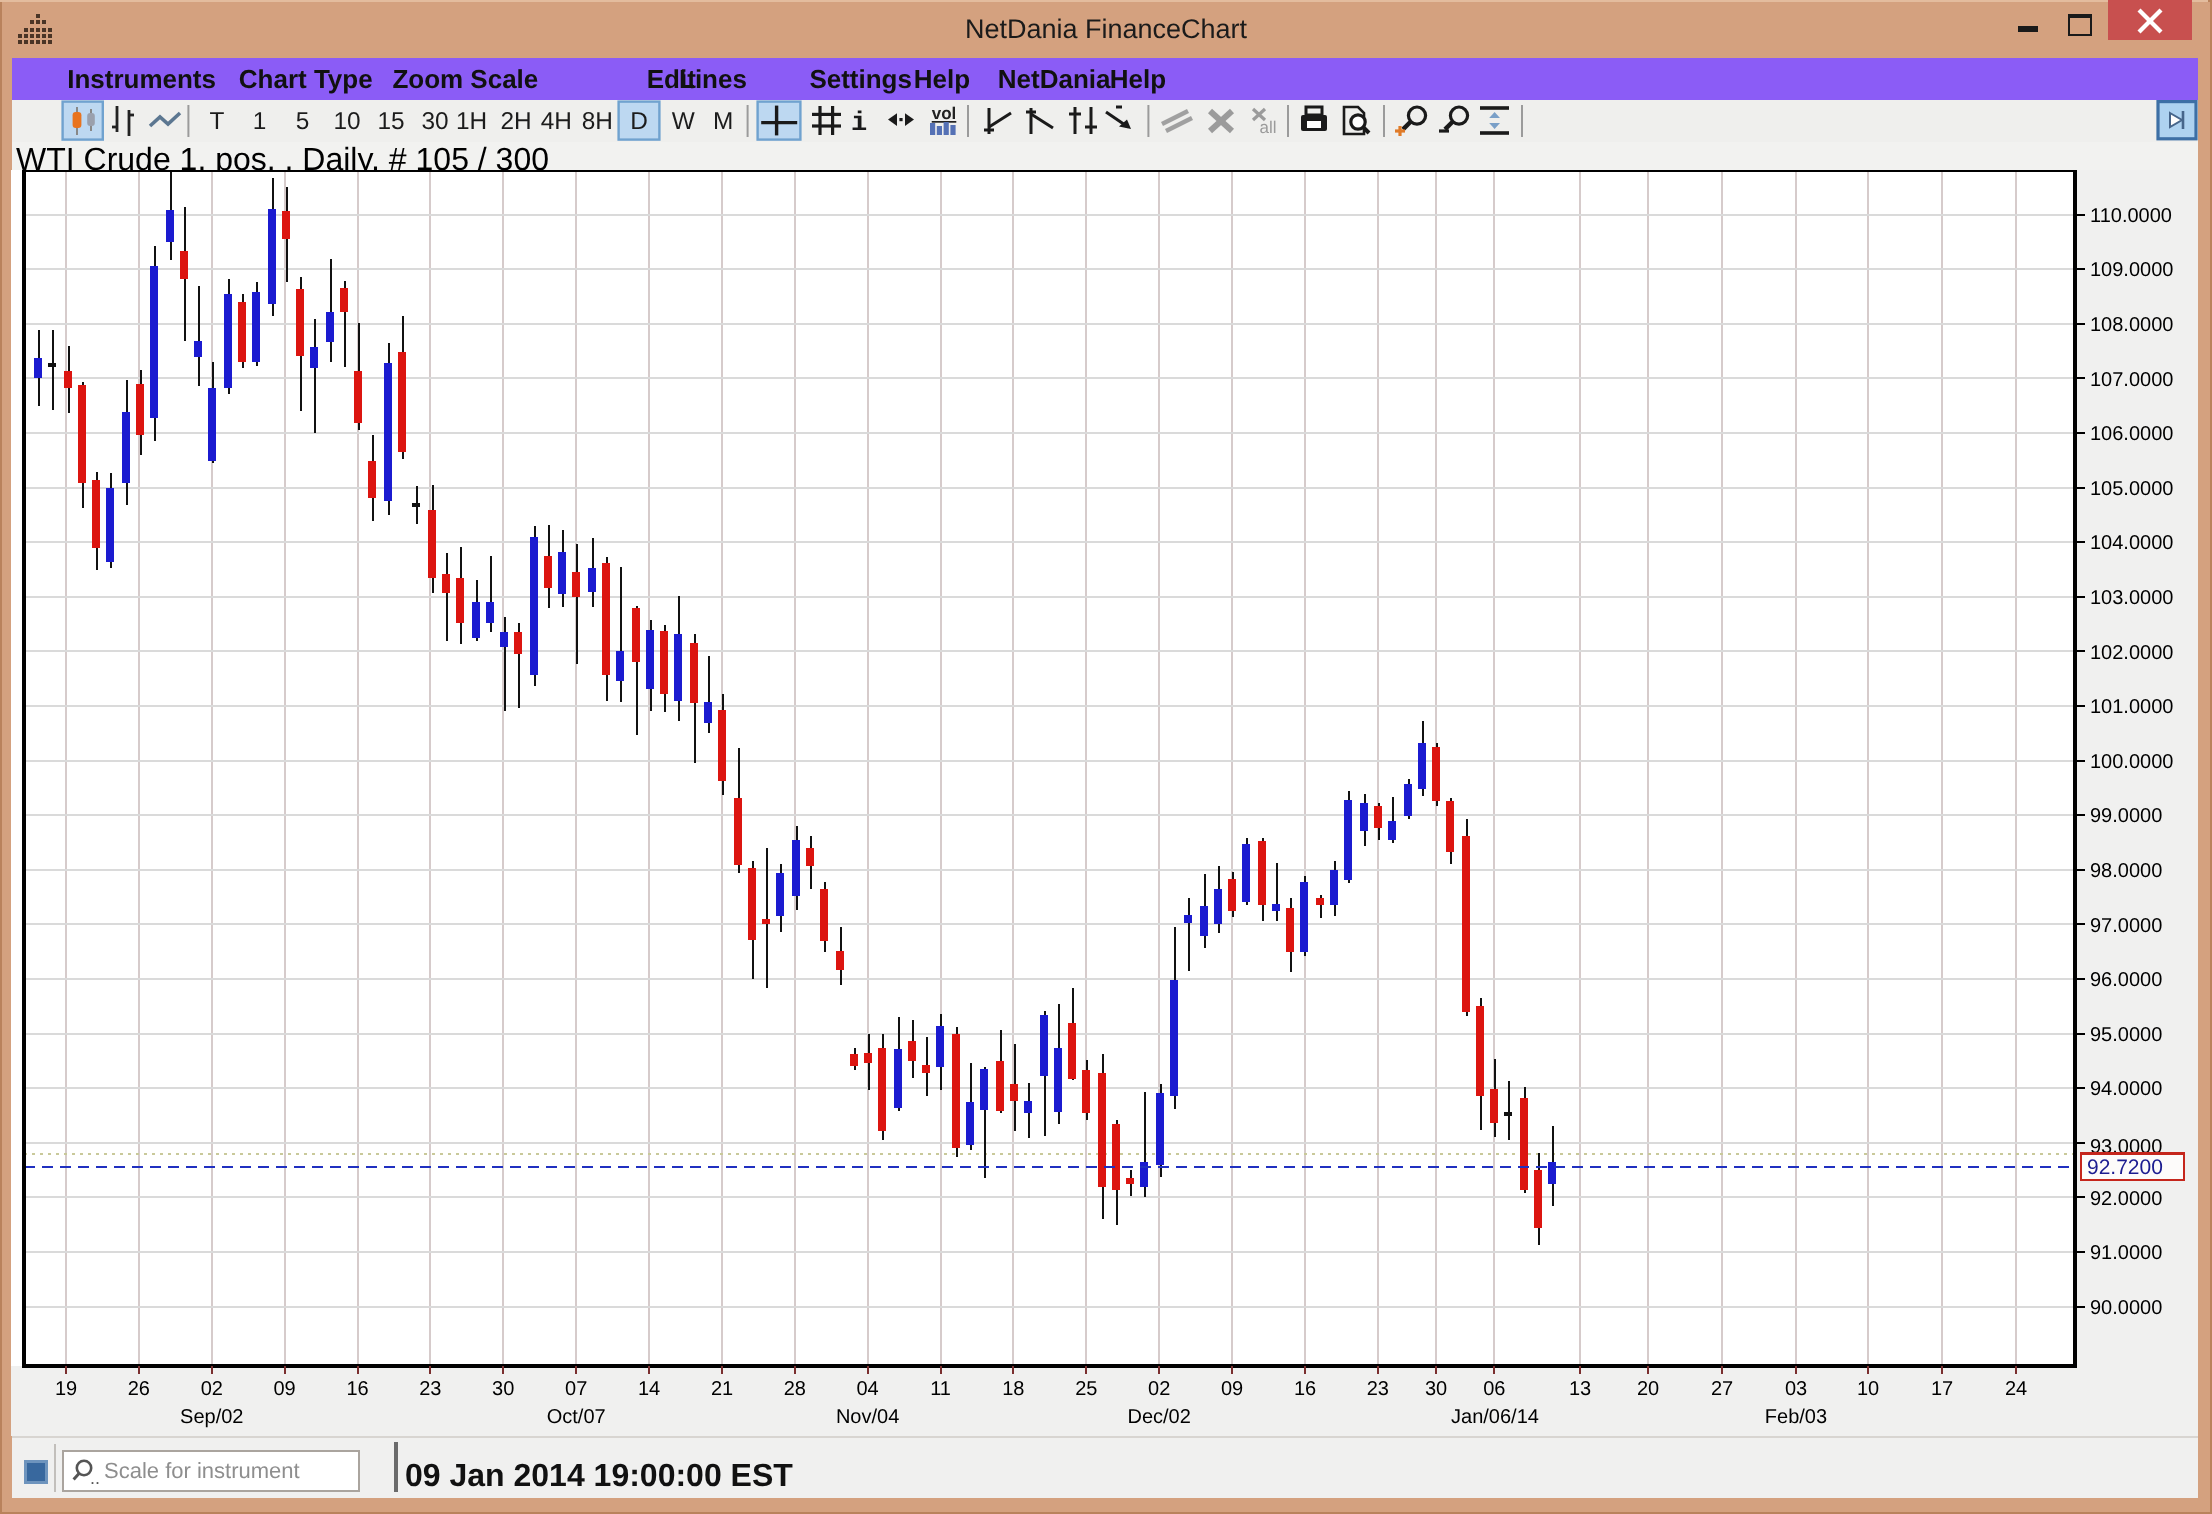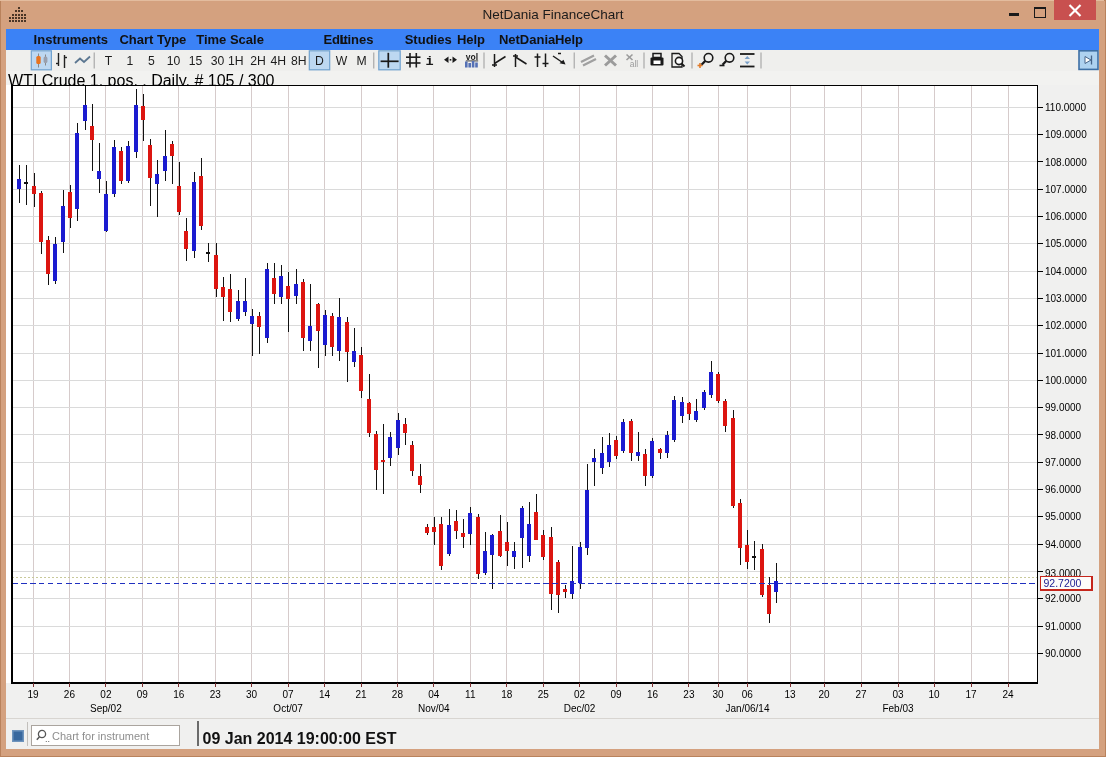--- a/index.html
+++ b/index.html
@@ -44,28 +44,28 @@
         <g stroke="#fff" stroke-width="2.1">
           <line x1="15.5" y1="5" x2="26.5" y2="16"></line>
           <line x1="26.5" y1="5" x2="15.5" y2="16"></line>
         </g>
       </svg>
   </div>
 </div>
 
 <div class="abs" style="left:5.5px;top:29px;width:1093px;height:719.5px;background:#f0f0ef;"></div>
 
-<div class="abs" style="left:5.5px;top:29px;width:1093px;height:21px;background:#3b82f6;font-weight:bold;font-size:13px;color:#111;">
+<div class="abs" style="left:5.5px;top:29px;width:1093px;height:21px;background:#8b5cf6;font-weight:bold;font-size:13px;color:#111;">
     <span style="position:absolute;left:28.1px;top:3px;">Instruments</span>
     <span style="position:absolute;left:113.9px;top:3px;">Chart Type</span>
-    <span style="position:absolute;left:190.7px;top:3px;">Time Scale</span>
+    <span style="position:absolute;left:190.7px;top:3px;">Zoom Scale</span>
     <span style="position:absolute;left:273.1px;top:3px;margin-top:44px;">View</span>
     <span style="position:absolute;left:317.9px;top:3px;">Edit</span>
     <span style="position:absolute;left:334px;top:3px;">Lines</span>
-    <span style="position:absolute;left:399.2px;top:3px;">Studies</span>
+    <span style="position:absolute;left:399.2px;top:3px;">Settings</span>
     <span style="position:absolute;left:451.4px;top:3px;">Help</span>
     <span style="position:absolute;left:493.4px;top:3px;">NetDania</span>
     <span style="position:absolute;left:549.4px;top:3px;">Help</span>
   </div>
 
 <div class="abs" style="left:5.5px;top:50px;width:1093px;height:20.5px;background:#efefed;"></div>
 <svg width="1106" height="21" viewBox="0 0 1106 21" style="position:absolute;left:0;top:50px;">
     <rect x="31.3" y="0.8" width="20.099999999999998" height="19" fill="#bdd8f1" stroke="#70a2cf" stroke-width="1.2"></rect>
     <line x1="38.5" y1="3.5" x2="38.5" y2="17.5" stroke="#888" stroke-width="1"></line>
     <rect x="36.3" y="6" width="4.4" height="8" rx="1.6" fill="#e8731e"></rect>
@@ -570,14 +570,14 @@
 
 <div class="abs" style="left:5.5px;top:718px;width:1093px;height:30.5px;background:#f0f0ef;border-top:1px solid #d8d5d1;"></div>
 <div class="abs" style="left:11.5px;top:730px;width:12px;height:12px;background:#38689e;box-shadow:inset 0 0 0 1.5px #6e94bd;"></div>
 <div class="abs" style="left:26.5px;top:722px;width:1px;height:24px;background:#c2bfbb;"></div>
 <div class="abs" style="left:31px;top:725px;width:149px;height:20.5px;background:#fff;border:1px solid #aaa49e;"></div>
 <svg width="22" height="16" viewBox="0 0 22 16" style="position:absolute;left:35px;top:728px;">
   <circle cx="7" cy="6" r="3.6" fill="none" stroke="#555" stroke-width="1.3"></circle>
   <line x1="4.5" y1="8.8" x2="1.8" y2="11.8" stroke="#555" stroke-width="1.5"></line>
   <text x="10" y="14" font-family="Liberation Sans, sans-serif" font-size="9px" fill="#555">..</text>
 </svg>
-<div class="abs" style="left:52px;top:730px;font-size:11px;color:#8e8e8e;">Chart for instrument</div>
+<div class="abs" style="left:52px;top:730px;font-size:11px;color:#8e8e8e;">Scale for instrument</div>
 <div class="abs" style="left:197px;top:721px;width:1.6px;height:25px;background:#6b6b6b;"></div>
 <div class="abs" style="left:202.5px;top:729.5px;font-size:16px;font-weight:bold;color:#111;">09 Jan 2014 19:00:00 EST</div>
 </body></html>

